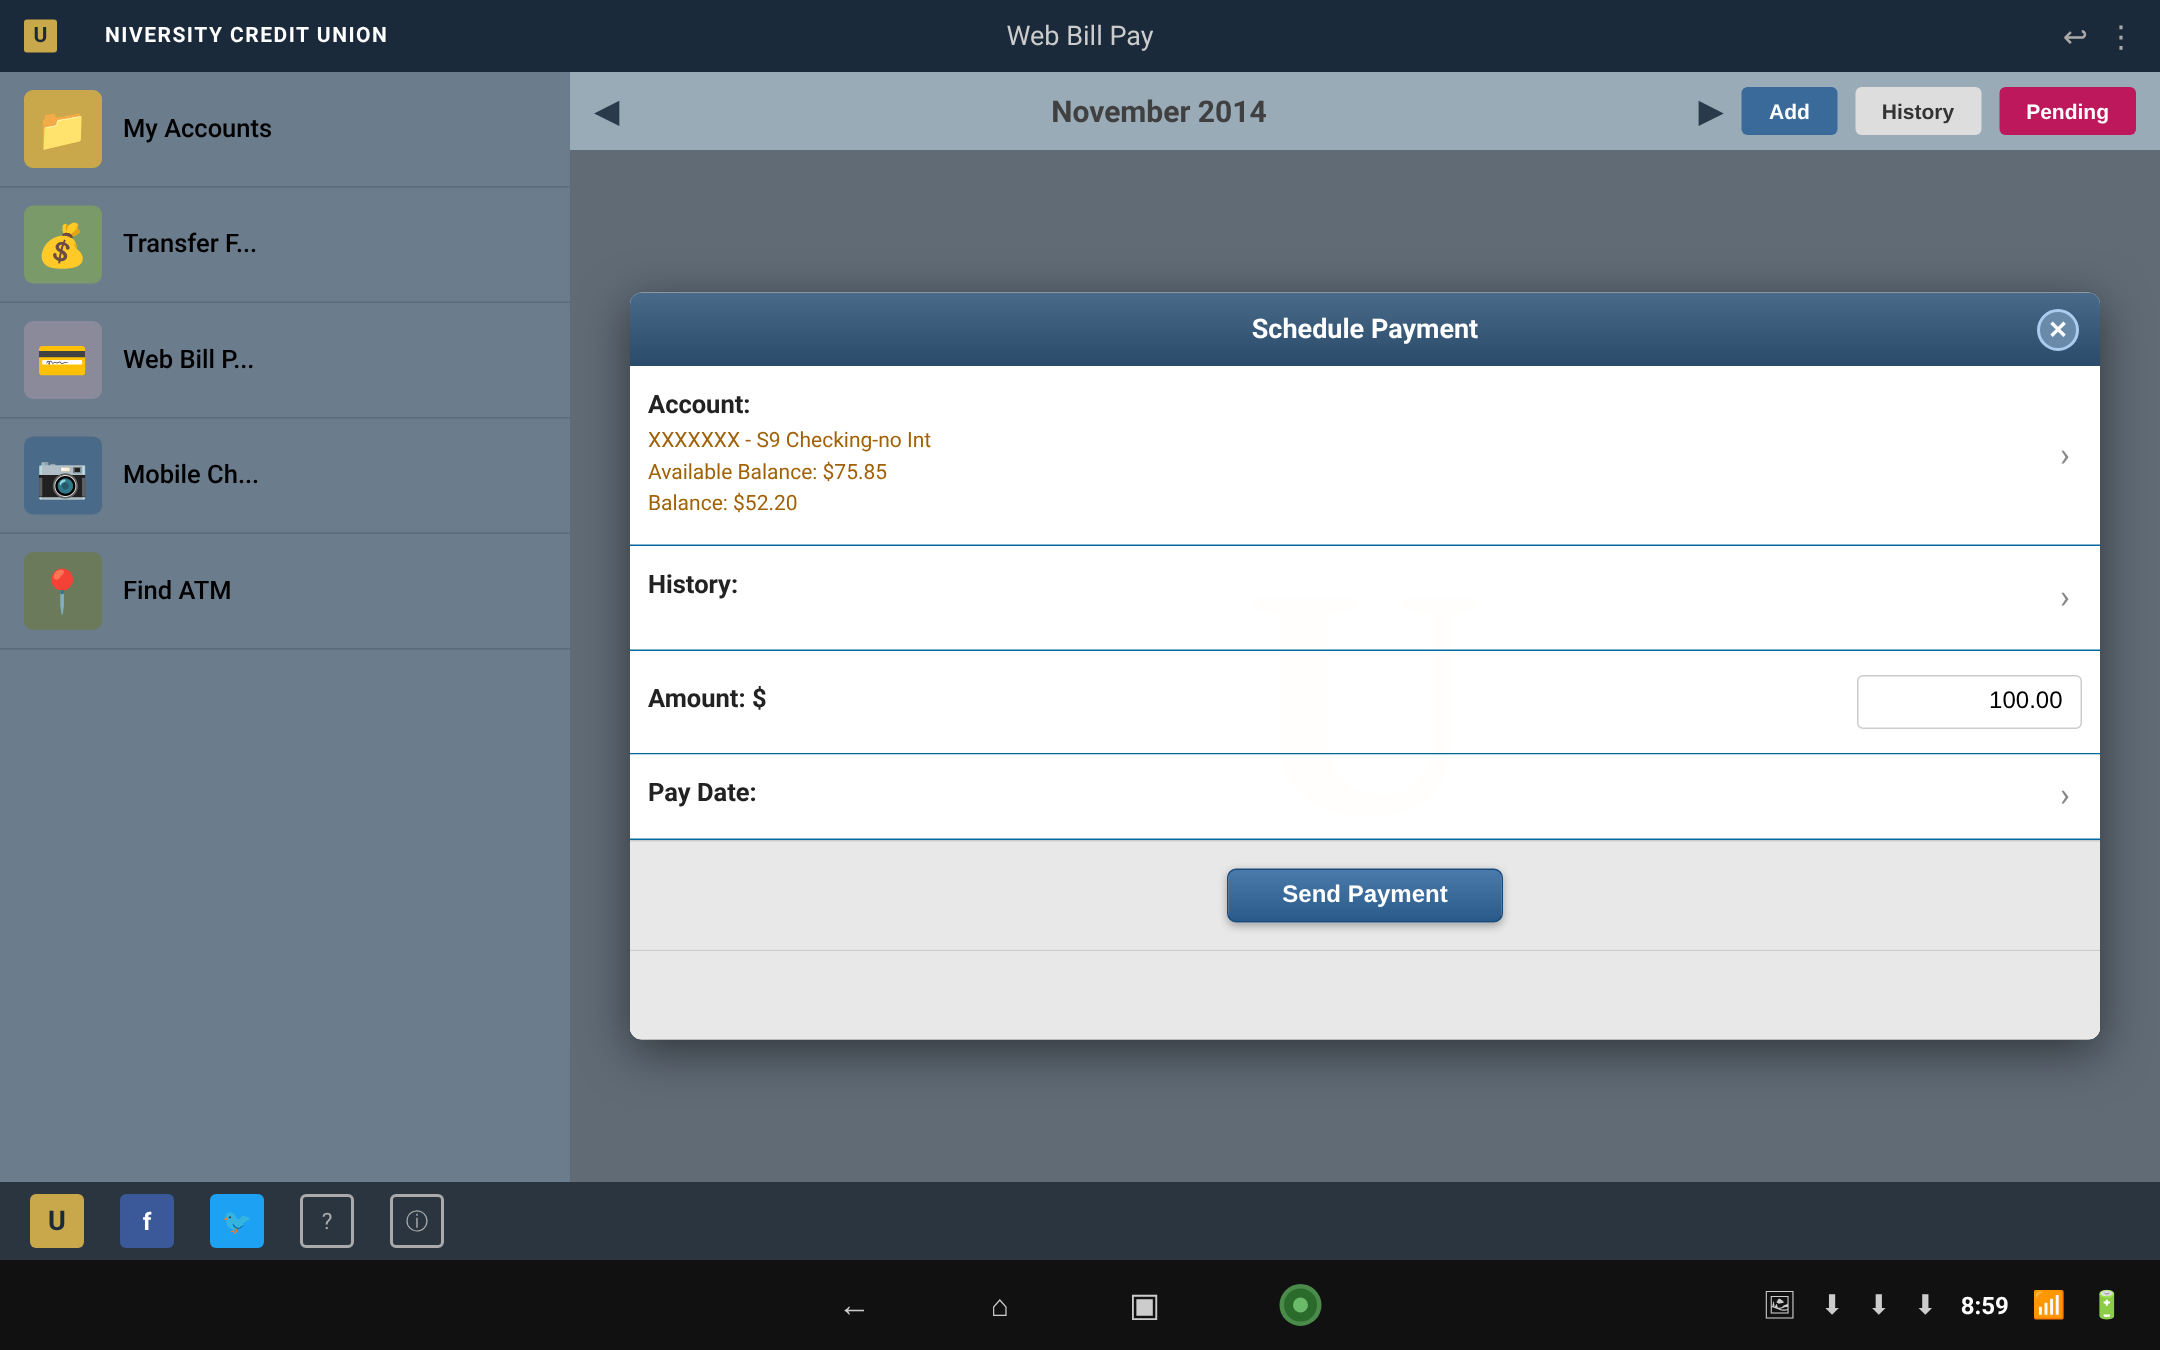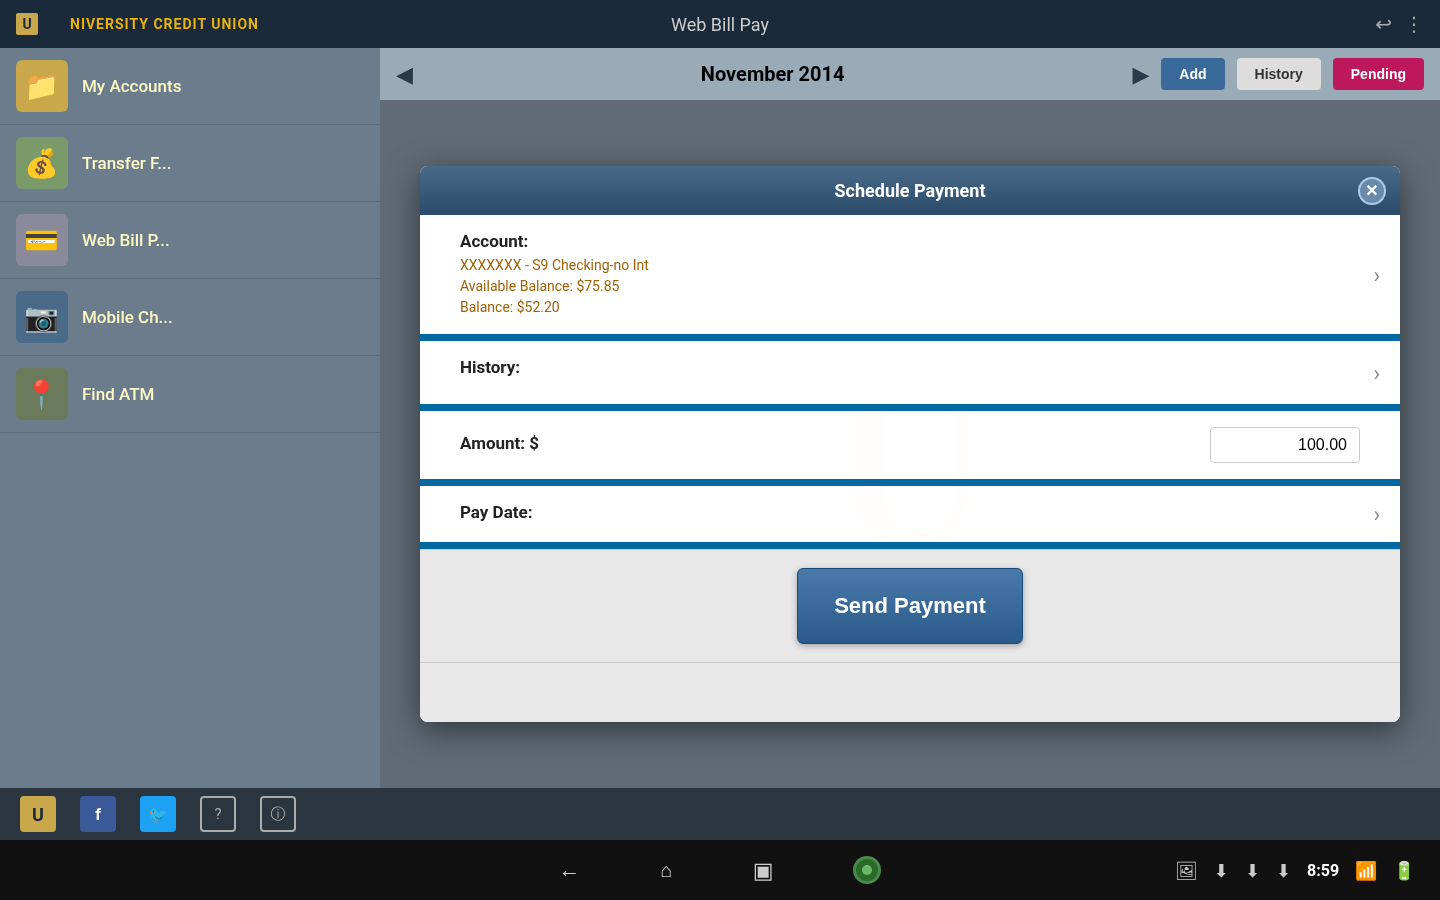--- a/index.html
+++ b/index.html
@@ -28,21 +28,21 @@
       align-items: center;
       padding: 0 16px;
       justify-content: space-between;
     }
     .top-bar-left {
       display: flex;
       align-items: center;
       gap: 8px;
     }
     .logo-text {
-      color: #eab308;
+      color: #ffffff;
       font-size: 14px;
       font-weight: bold;
       letter-spacing: 1px;
       padding-left: 24px;
     }
     .logo-u {
       background: #c8a84b;
       color: #1a2a3a;
       font-weight: bold;
       font-size: 14px;
@@ -104,21 +104,21 @@
       font-size: 28px;
       flex-shrink: 0;
     }
     .icon-accounts { background: #c8a84b; }
     .icon-transfer { background: #7a9a6a; }
     .icon-bill { background: #8a8a9a; }
     .icon-mobile { background: #4a6a8a; }
     .icon-atm { background: #6a7a5a; }
 
     .sidebar-label {
-      color: #fef9c3;
+      color: #000000;
       font-size: 17px;
       font-weight: 500;
       text-align: center;
     }
 
     
     .right-panel {
       flex: 1;
       background: #8a9aaa;
       display: flex;
@@ -132,21 +132,21 @@
       align-items: center;
       padding: 0 16px;
       gap: 12px;
     }
     .nav-arrow {
       color: #2a3a4a;
       font-size: 22px;
       cursor: pointer;
     }
     .nav-month {
-      color: #000000;
+      color: #404040;
       font-size: 20px;
       font-weight: bold;
       flex: 1;
       text-align: center;
     }
     .nav-btn {
       padding: 8px 18px;
       border-radius: 4px;
       font-size: 14px;
       font-weight: bold;
@@ -315,22 +315,22 @@
       font-weight: bold;
       font-family: serif;
       color: #c8a84b;
       opacity: 0.08;
       user-select: none;
       pointer-events: none;
       z-index: 0;
     }
 
     .modal-row {
-      padding: 16px 40px;
-      border-bottom: 7px solid #0369a1;
+      padding: 16px 12px;
+      border-bottom: 1px solid #0369a1;
       position: relative;
       z-index: 1;
       background: rgba(255,255,255,0.85);
     }
     .modal-row:last-child { border-bottom: none; }
 
     .modal-row-label {
       font-size: 17px;
       font-weight: bold;
       color: #222;
@@ -372,23 +372,23 @@
       display: flex;
       justify-content: center;
       border-top: 1px solid #ccc;
       position: relative;
       z-index: 1;
     }
 
     .send-payment-btn {
       background: linear-gradient(to bottom, #4a7aaa, #2a5a8a);
       color: white;
-      font-size: 22px;
-      font-weight: bold;
-      padding: 24px 36px;
+      font-size: 16px;
+      font-weight: bold;
+      padding: 8px 36px;
       border-radius: 6px;
       border: 1px solid #1a4a7a;
       cursor: pointer;
       box-shadow: 0 2px 6px rgba(0,0,0,0.3);
     }
 
     .modal-extra {
       background: #e8e8e8;
       height: 60px;
       border-top: 1px solid #ccc;

